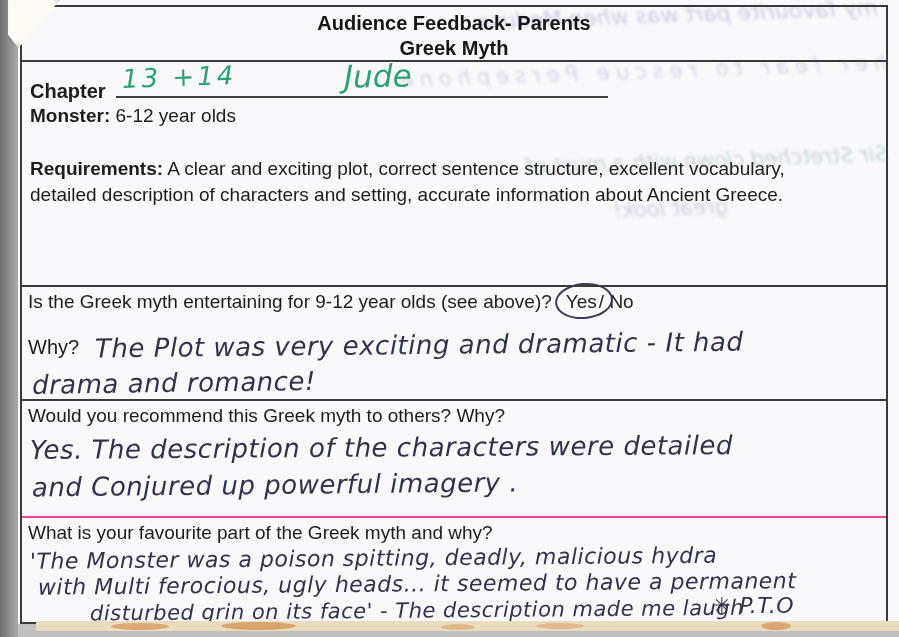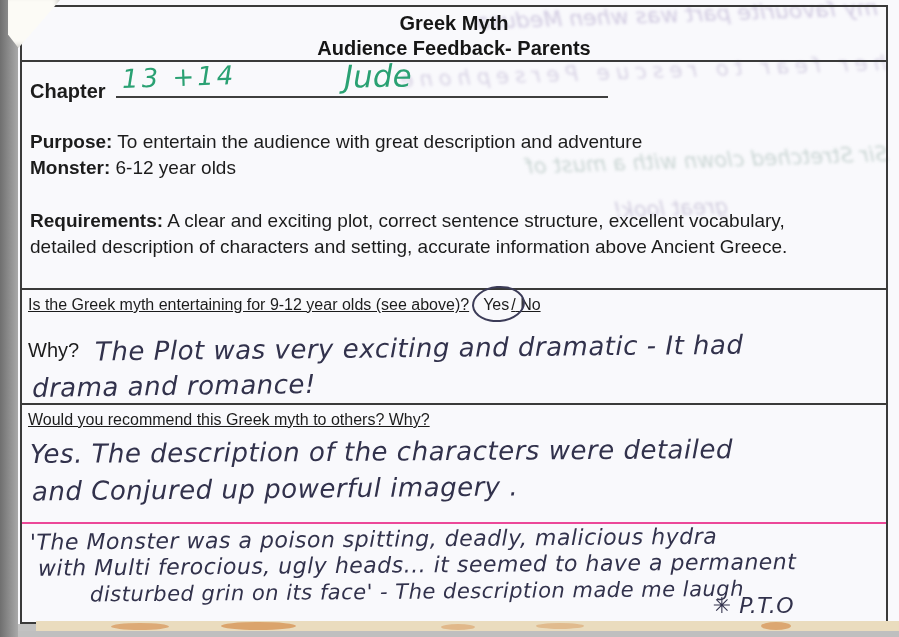--- a/index.html
+++ b/index.html
@@ -49,21 +49,21 @@
     border-bottom:2px solid #3f3f3f;margin-left:10px;vertical-align:baseline;}
   .green-ink{font-family:"DejaVu Sans",sans-serif;font-style:italic;font-weight:normal;}
   .chapter-number{position:absolute;left:6px;top:-8px;font-size:26px;letter-spacing:3px;transform:rotate(-2deg);}
   .chapter-student{position:absolute;left:228px;top:-12px;font-size:31px;transform:rotate(-1deg);}
 
   .brief-line{font-size:19px;line-height:26px;margin:0;}
   .brief-top{margin-top:26px;}
   .brief-req{margin-top:27px;width:808px;}
   .blabel{font-weight:bold;}
 
-  .q-prompt{font-size:16px;line-height:25px;text-decoration:underline;}
+  .q-prompt{font-size:19px;line-height:25px;}
   .opt-wrap{white-space:nowrap;}
   .circled{position:relative;display:inline-block;padding:0 2px;margin-left:12px;}
   .oval{position:absolute;left:-9px;top:-6px;right:-14px;bottom:-5px;
     border:2.5px solid #3c3c58;border-radius:50%;transform:rotate(-5deg);}
   .hand{font-family:"DejaVu Sans",sans-serif;font-style:italic;color:#32324c;letter-spacing:.5px;}
   .why-row{margin-top:16px;font-size:20px;}
   .a-large{font-size:26px;line-height:30px;}
   .a1-l1{margin-left:16px;display:inline-block;transform:rotate(-.6deg);}
   .a1-l2{margin:4px 0 0 4px;transform:rotate(-.8deg);}
   .a2-l1{margin:4px 0 0 2px;transform:rotate(-.4deg);}
@@ -82,39 +82,35 @@
 <div class="page">
 
   <div class="ghost g1">my favourite part was when Medusa</div>
   <div class="ghost g2">her fear to rescue Persephone</div>
   <div class="ghost g3">Sir Stretched clown with a must of</div>
   <div class="ghost g4">great look!</div>
 
   <div class="form">
 
     <div class="row row-header">
+      <div class="title">Audience Feedback- Parents</div>
       <div class="title">Greek Myth</div>
-      <div class="title">Audience Feedback- Parents</div>
     </div>
 
     <div class="row row-info">
       <div class="chapter-line">
         <span>Chapter</span><span class="chapter-underline"><span class="green-ink chapter-number" style="color:#2aa173">13 +14</span><span class="green-ink chapter-student" style="color:#2aa173">Jude</span></span>
       </div>
-      <p class="brief-line brief-top">
-        <span class="blabel">Purpose:</span>
-        <span>To entertain the audience with great description and adventure</span>
-      </p>
       <p class="brief-line">
         <span class="blabel">Monster:</span>
         <span>6-12 year olds</span>
       </p>
       <p class="brief-line brief-req">
         <span class="blabel">Requirements:</span>
-        <span>A clear and exciting plot, correct sentence structure, excellent vocabulary, detailed description of characters and setting, accurate information above Ancient Greece.</span>
+        <span>A clear and exciting plot, correct sentence structure, excellent vocabulary, detailed description of characters and setting, accurate information about Ancient Greece.</span>
       </p>
     </div>
 
     <div class="row row-q row-q1">
       <div class="q-prompt">
         <span>Is the Greek myth entertaining for 9-12 year olds (see above)?</span><span class="opt-wrap"><span class="circled"><span class="oval"></span><span>Yes</span></span><span>/</span>
         <span>No</span></span>
       </div>
       <div class="why-row">
         <span>Why?</span><span class="hand a-large a1-l1">The Plot was very exciting and dramatic - It had</span>
@@ -122,20 +118,21 @@
       <div class="hand a-large a1-l2">drama and romance!</div>
     </div>
 
     <div class="row row-q row-q2">
       <div class="q-prompt">Would you recommend this Greek myth to others? Why?</div>
       <div class="hand a-large a2-l1">Yes. The description of the characters were detailed</div>
       <div class="hand a-large a2-l2">and Conjured up powerful imagery .</div>
     </div>
 
     <div class="row row-q row-q3">
+      <div class="q-prompt">What is your favourite part of the Greek myth and why?</div>
       <div class="hand a-small a3-l1">'The Monster was a poison spitting, deadly, malicious hydra</div>
       <div class="hand a-small a3-l2">with Multi ferocious, ugly heads... it seemed to have a permanent</div>
       <div class="hand a-small a3-l3">disturbed grin on its face' - The description made me laugh</div>
       <div class="hand pto">✳ P.T.O</div>
     </div>
 
   </div>
 
   <div class="bottom-strip">
     <span class="stain s1"></span>

